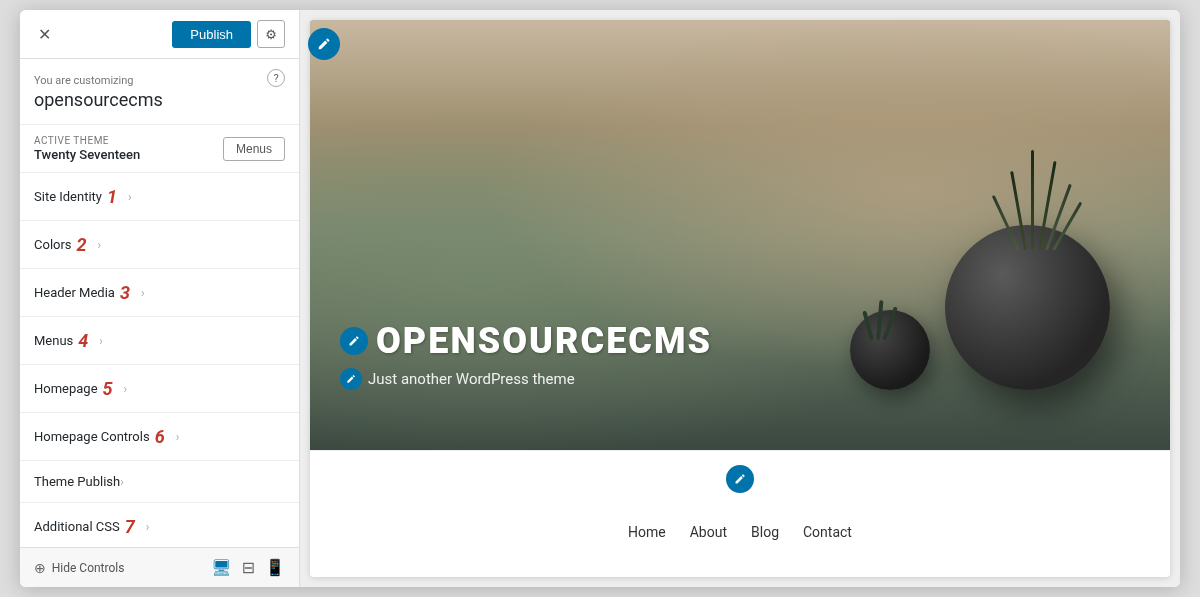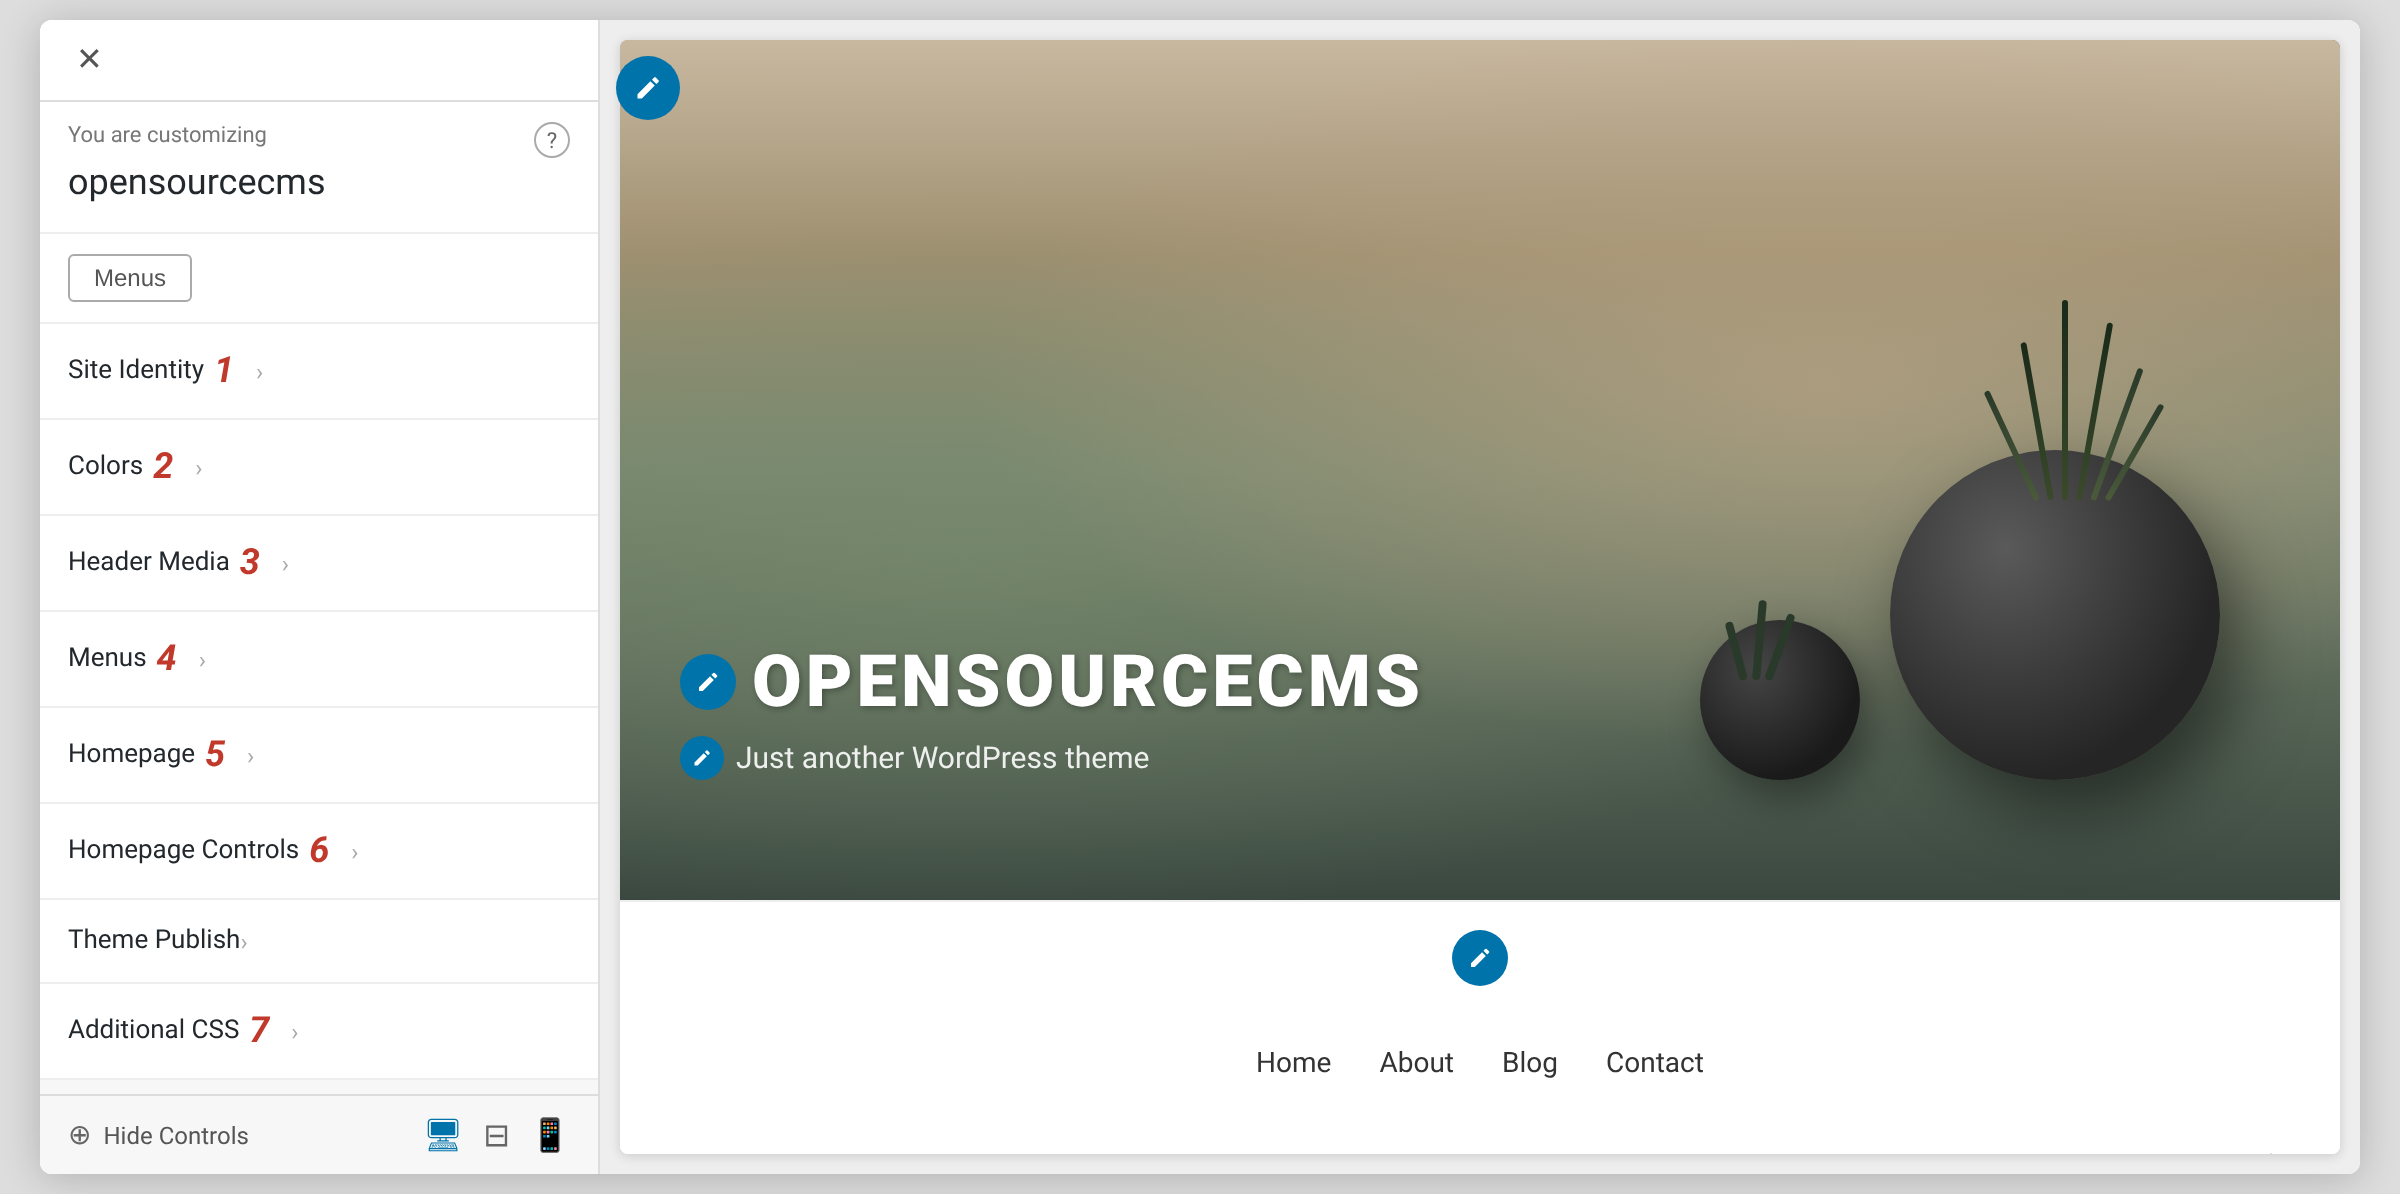--- a/index.html
+++ b/index.html
@@ -85,21 +85,21 @@
 
     .customizing-section {
       background: #fff;
       padding: 10px 14px 14px;
       border-bottom: 1px solid #eee;
     }
     .customizing-label {
       font-size: 11px;
       color: #777;
       display: flex;
-      align-items: flex-start;
+      align-items: flex-end;
       justify-content: space-between;
     }
     .help-icon {
       width: 18px;
       height: 18px;
       border-radius: 50%;
       border: 1px solid #aaa;
       display: flex;
       align-items: center;
       justify-content: center;
@@ -328,31 +328,39 @@
 </head>
 <body>
 
 <div class="outer-frame">
   <div class="main-content">
 
     <div class="sidebar">
 
       <div class="sidebar-header">
         <button class="close-btn">✕</button>
+        <div class="publish-area">
+          <button class="publish-btn">Publish</button>
+          <button class="gear-btn">⚙</button>
+        </div>
       </div>
 
       <div class="customizing-section">
         <div class="customizing-label">
           <span>You are customizing</span>
           <div class="help-icon">?</div>
         </div>
         <div class="site-name">opensourcecms</div>
       </div>
 
       <div class="theme-section">
+        <div class="theme-info">
+          <div class="theme-label">Active theme</div>
+          <div class="theme-name">Twenty Seventeen</div>
+        </div>
         <button class="change-btn">Menus</button>
       </div>
 
       <div class="menu-list">
 
       <div class="menu-item">
       <div class="menu-item-left">
         <span class="menu-item-label">Site Identity</span>
       </div>
       <div style="display:flex;align-items:center;gap:6px;">

